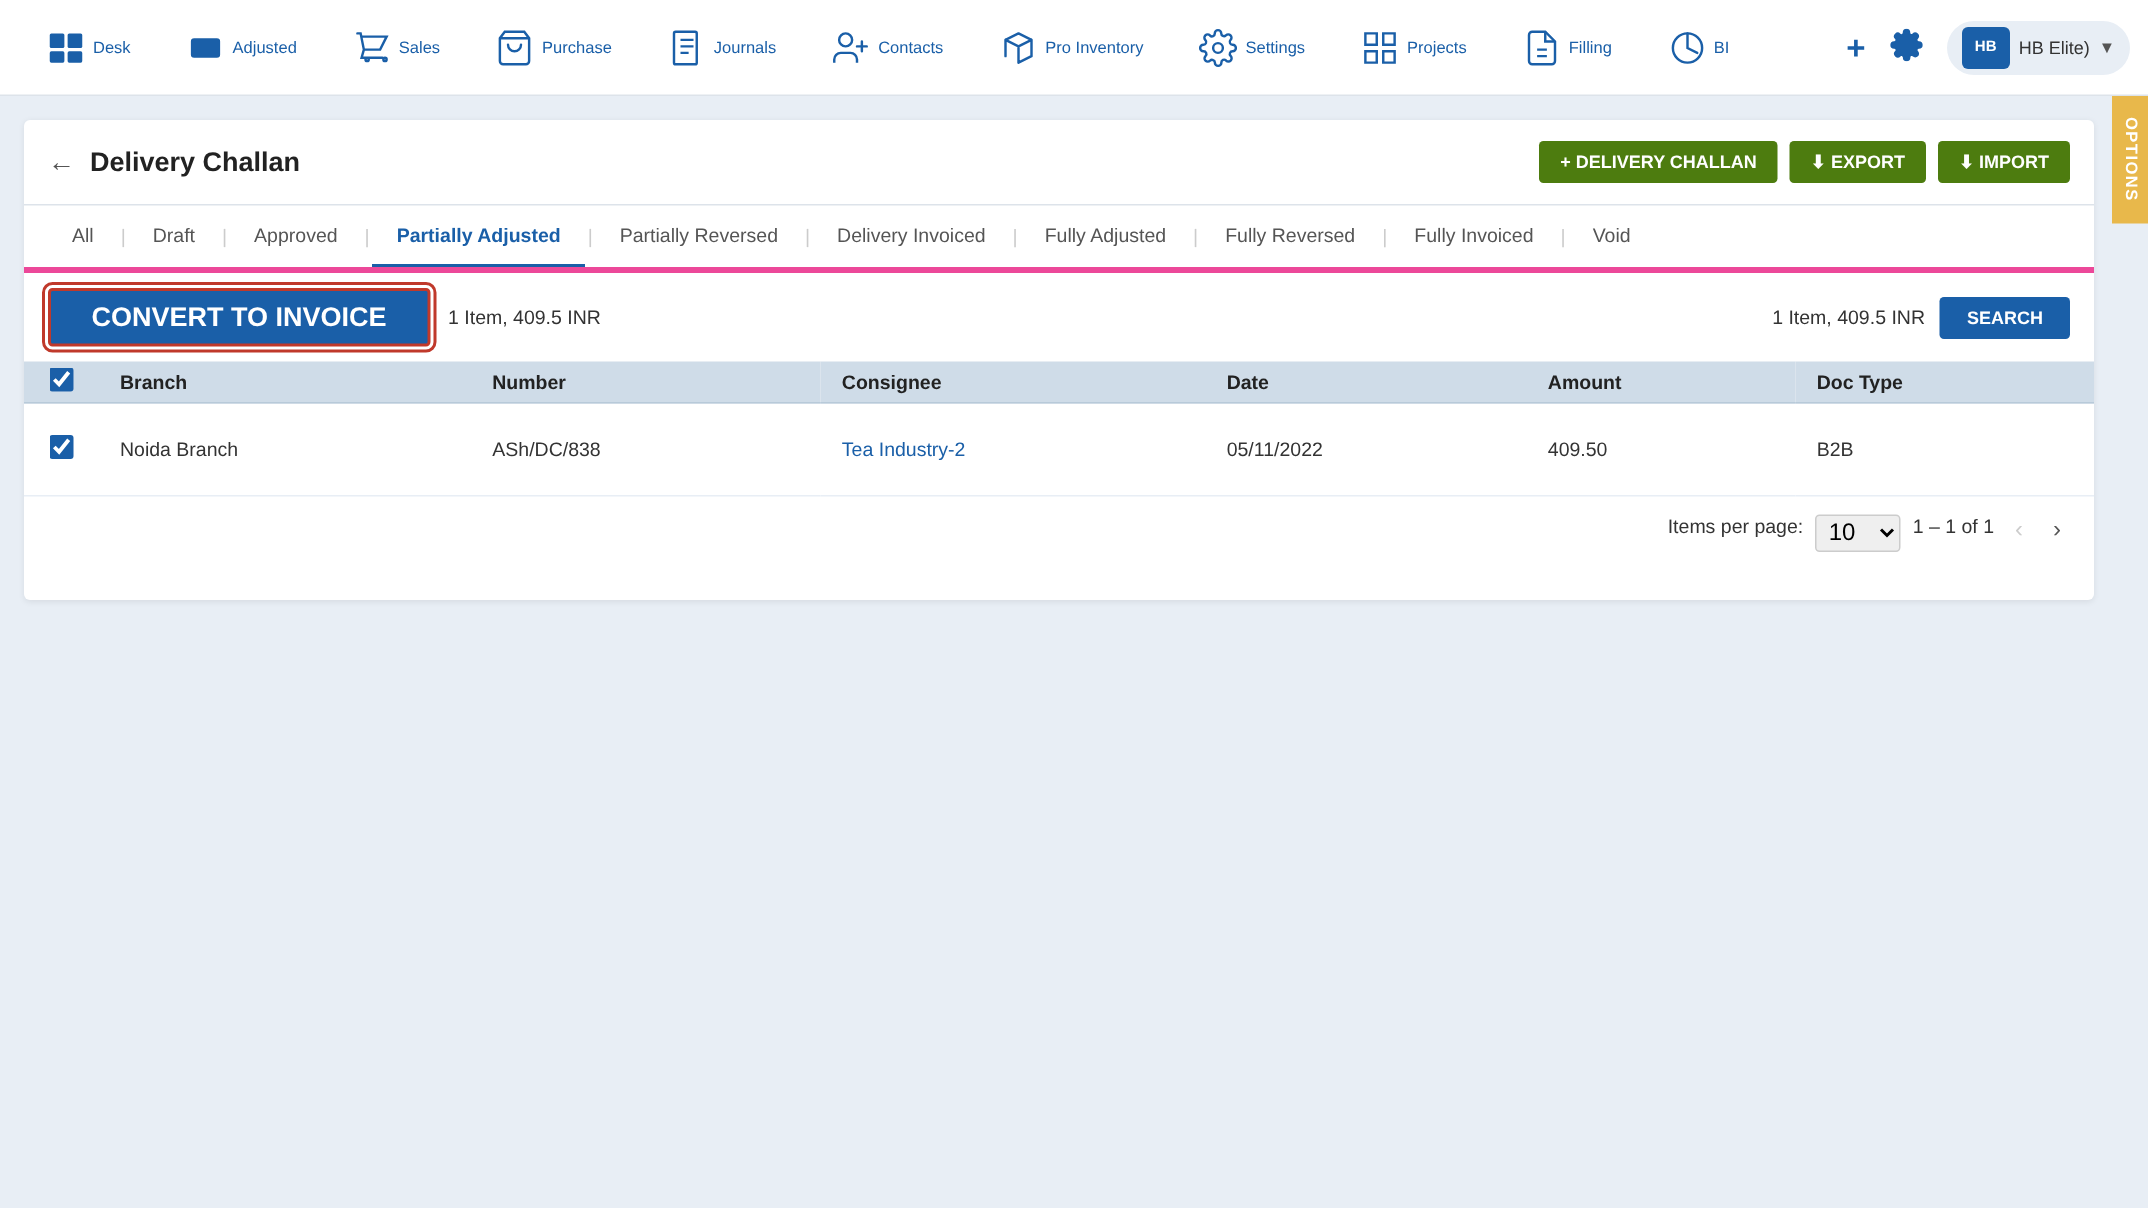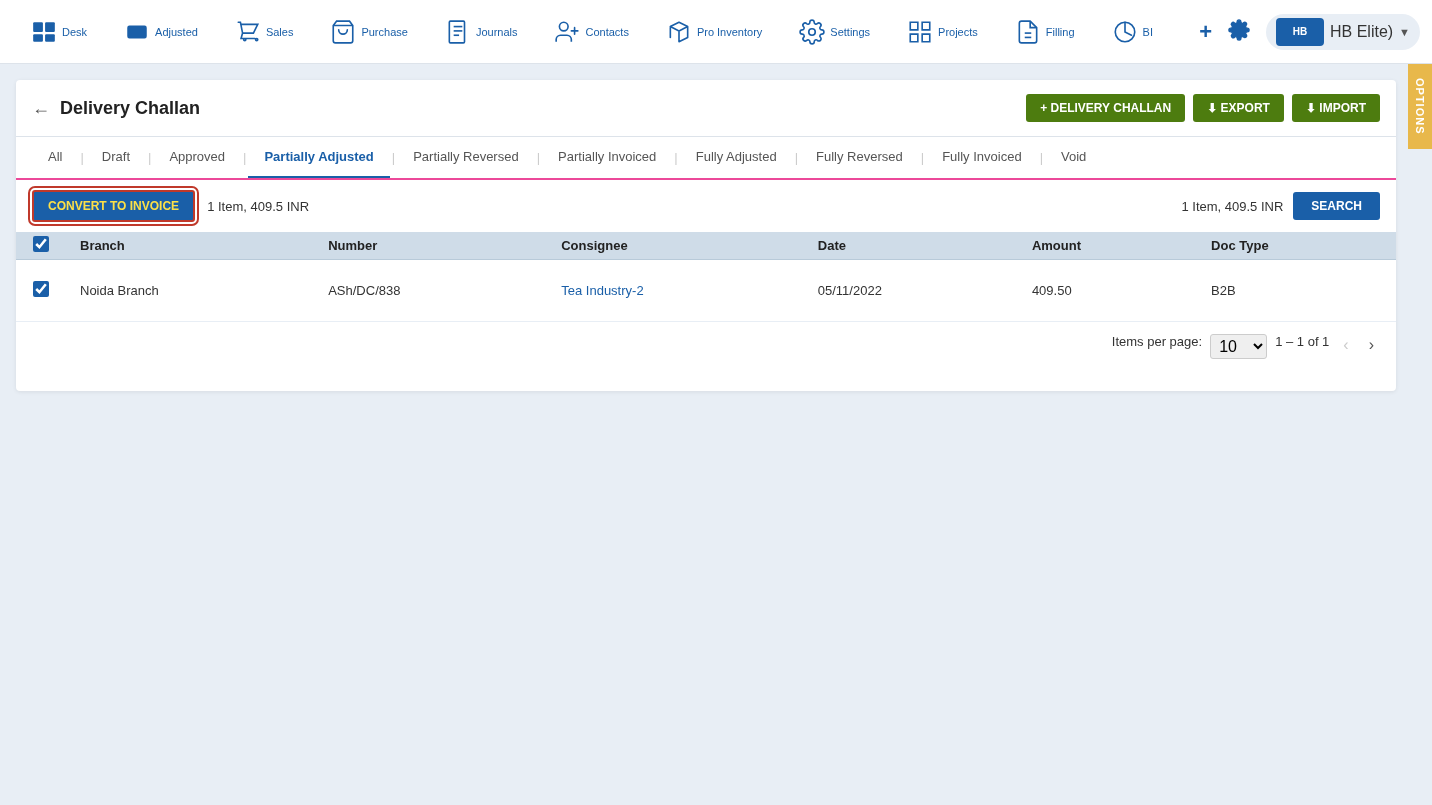--- a/index.html
+++ b/index.html
@@ -58,27 +58,27 @@
     .nav-user {
       display: flex;
       align-items: center;
       gap: 6px;
       background: #e8eef5;
       border-radius: 20px;
       padding: 4px 10px;
       cursor: pointer;
     }
     .nav-user-avatar {
-      width: 48px; height: 28px;
+      width: 32px; height: 28px;
       background: #1a5fa8;
       border-radius: 4px;
       display: flex; align-items: center; justify-content: center;
       color: #fff; font-size: 10px; font-weight: bold;
     }
-    .nav-user-label { font-size: 16px; color: #333; }
+    .nav-user-label { font-size: 12px; color: #333; }
     .nav-chevron { color: #555; font-size: 11px; }
 
     
     .main-content {
       padding: 16px;
       position: relative;
     }
 
     
     .options-tab {
@@ -142,21 +142,21 @@
       cursor: pointer;
       display: flex;
       align-items: center;
       gap: 5px;
     }
 
     
     .tabs {
       display: flex;
       align-items: center;
-      border-bottom: 2px solid #ec4899;
+      border-bottom: 4px solid #ec4899;
       padding: 0 16px;
       gap: 0;
     }
     .tab {
       padding: 12px 16px;
       font-size: 13px;
       color: #555;
       cursor: pointer;
       border-bottom: 2px solid transparent;
       white-space: nowrap;
@@ -173,25 +173,25 @@
 
     
     .toolbar {
       display: flex;
       align-items: center;
       padding: 10px 16px;
       gap: 12px;
     }
     .btn-convert {
       background: #1a5fa8;
-      color: #fde047;
+      color: #ffffff;
       border: 2px solid #c0392b;
       border-radius: 3px;
-      padding: 7px 14px;
-      font-size: 12px;
+      padding: 7px 27px;
+      font-size: 18px;
       font-weight: bold;
       cursor: pointer;
       outline: 2px solid #c0392b;
       outline-offset: 2px;
     }
     .toolbar-info {
       font-size: 13px;
       color: #333;
       flex: 1;
     }
@@ -437,21 +437,21 @@
       <div class="tab">All</div>
       <span class="tab-divider">|</span>
       <div class="tab">Draft</div>
       <span class="tab-divider">|</span>
       <div class="tab">Approved</div>
       <span class="tab-divider">|</span>
       <div class="tab active">Partially Adjusted</div>
       <span class="tab-divider">|</span>
       <div class="tab">Partially Reversed</div>
       <span class="tab-divider">|</span>
-      <div class="tab">Partially Invoiced</div>
+      <div class="tab">Delivery Invoiced</div>
       <span class="tab-divider">|</span>
       <div class="tab">Fully Adjusted</div>
       <span class="tab-divider">|</span>
       <div class="tab">Fully Reversed</div>
       <span class="tab-divider">|</span>
       <div class="tab">Fully Invoiced</div>
       <span class="tab-divider">|</span>
       <div class="tab">Void</div>
     </div>
 

